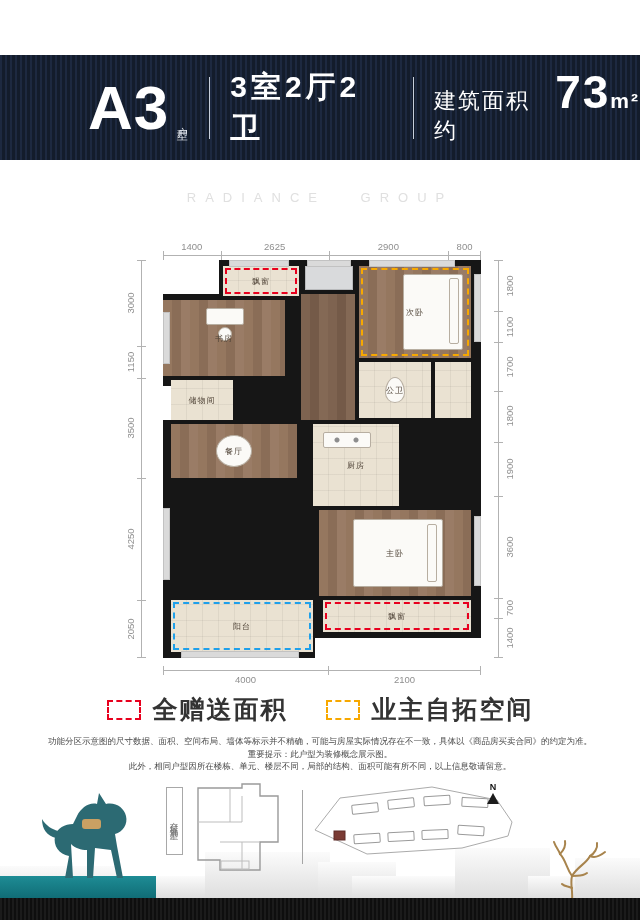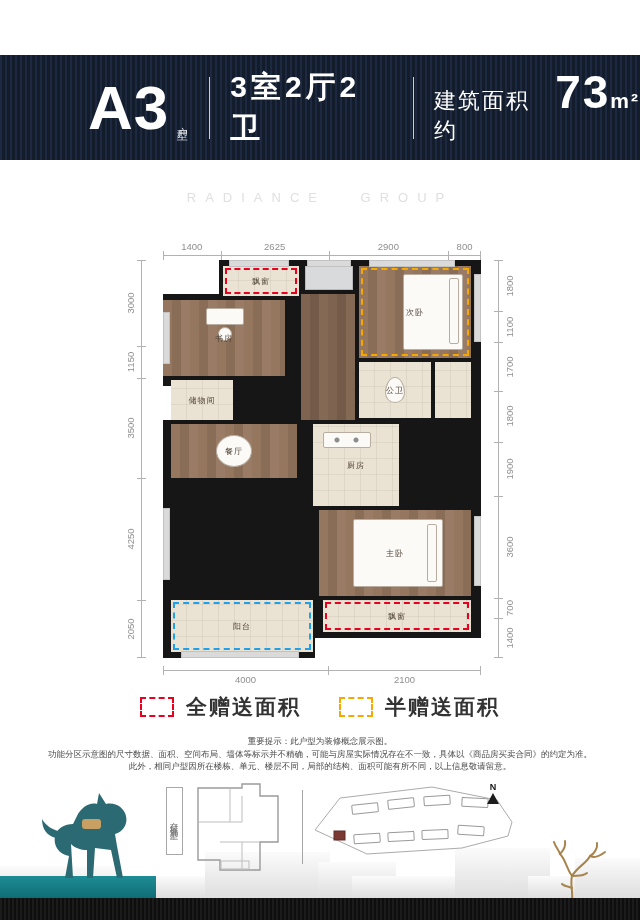--- a/index.html
+++ b/index.html
@@ -83,21 +83,21 @@
   .dim-lft{left:126px;} .dim-lft .seg::before{right:6px;} .dim-lft .seg::after{right:2px;}
   .dim-lft::after{right:2px;} .dim-lft .dlabel{right:12px;}
   .dim-rgt{left:492px;} .dim-rgt .seg::before{left:6px;} .dim-rgt .seg::after{left:2px;}
   .dim-rgt::after{left:2px;} .dim-rgt .dlabel{left:12px;}
 
   
   .legend{position:absolute;top:693px;left:0;right:0;display:flex;justify-content:center;
           gap:38px;align-items:center;}
   .litem{display:flex;align-items:center;gap:12px;}
   .lbox{width:30px;height:16px;border:2px dashed #999;background:#fff;}
-  .ltext{font-size:21px;color:#333;font-weight:600;letter-spacing:2px;}
+  .ltext{font-size:25px;color:#333;font-weight:600;letter-spacing:2px;}
 
   
   .disc{position:absolute;top:735px;left:36px;right:36px;text-align:center;
         font-size:8.5px;line-height:12.5px;color:#4a4a4a;font-family:"Liberation Serif",serif;}
 
   
   .gblock{position:absolute;background:linear-gradient(180deg,#fbfbfb,#dedede);}
   .teal{position:absolute;left:0;top:876px;width:156px;height:24px;
         background:linear-gradient(180deg,#1e8c95,#0f6a73);}
   .bband{position:absolute;left:0;top:898px;width:640px;height:22px;
@@ -261,27 +261,27 @@
       <div class="cut" style="left: 152px; top: 378px; width: 166px; height: 20px;"></div>
     </div>
 
   <div class="legend" id="legend">
       <div class="litem">
         <div class="lbox" style="border-color: rgb(232, 0, 30);"></div>
         <span class="ltext">全赠送面积</span>
       </div>
       <div class="litem">
         <div class="lbox" style="border-color: rgb(247, 168, 0);"></div>
-        <span class="ltext">半赠送面积</span>
+        <span class="ltext">业主自拓空间</span>
       </div>
     </div>
 
   <div class="disc" id="disc">
+      <div>功能分区示意图的尺寸数据、面积、空间布局、墙体等标示并不精确，可能与房屋实际情况存在不一致，具体以《商品房买卖合同》的约定为准。</div>
       <div>重要提示：此户型为装修概念展示图。</div>
-      <div>功能分区示意图的尺寸数据、面积、空间布局、墙体等标示并不精确，可能与房屋实际情况存在不一致，具体以《商品房买卖合同》的约定为准。</div>
       <div>此外，相同户型因所在楼栋、单元、楼层不同，局部的结构、面积可能有所不同，以上信息敬请留意。</div>
     </div>
 
   <div id="blocks">
       <div class="gblock" style="left: 0px; top: 866px; width: 120px; height: 32px;"></div>
       <div class="gblock" style="left: 120px; top: 876px; width: 110px; height: 22px;"></div>
       <div class="gblock" style="left: 205px; top: 852px; width: 125px; height: 46px;"></div>
       <div class="gblock" style="left: 318px; top: 862px; width: 78px; height: 36px;"></div>
       <div class="gblock" style="left: 352px; top: 876px; width: 150px; height: 22px;"></div>
       <div class="gblock" style="left: 455px; top: 848px; width: 95px; height: 50px;"></div>

